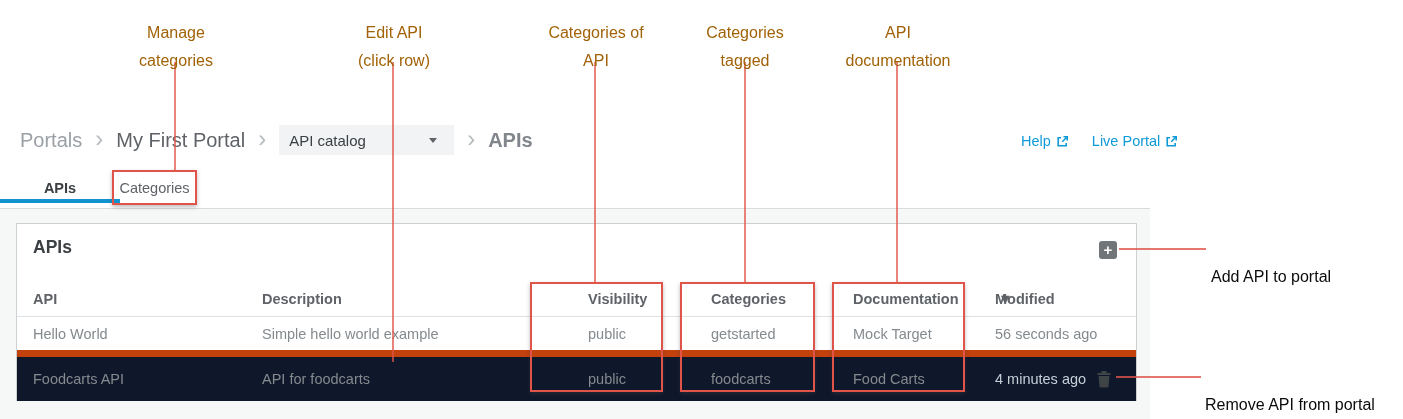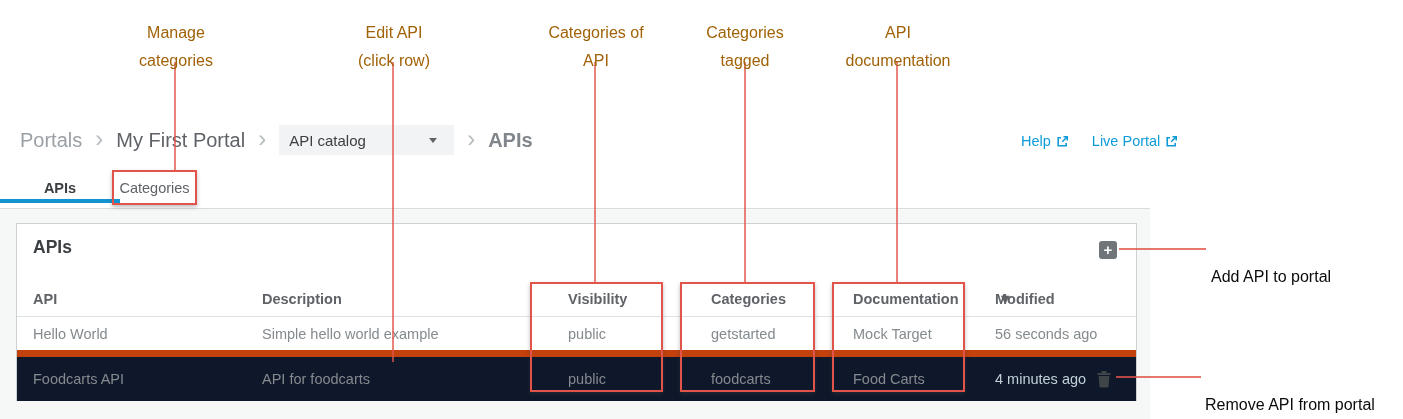--- a/index.html
+++ b/index.html
@@ -61,21 +61,21 @@
   .add-btn{
     position:absolute;right:19px;top:17px;width:18px;height:18px;border-radius:3px;background:#6f7578;
     color:#fff;font-size:15px;font-weight:700;line-height:17px;text-align:center;cursor:pointer;
   }
   .thead{position:absolute;left:0;top:58px;width:100%;height:35px;border-bottom:1px solid #dfe2e4;box-sizing:border-box;}
   .thead span{position:absolute;top:50%;transform:translateY(-50%);font-size:14.5px;font-weight:700;color:#5f6368;white-space:nowrap;}
   .trow{position:absolute;left:0;width:100%;box-sizing:border-box;cursor:pointer;}
   .trow span{position:absolute;top:50%;transform:translateY(-50%);font-size:14.5px;color:#848a8e;white-space:nowrap;}
   .row1{top:93px;height:40px;border-bottom:7px solid #c2410c;background:#fff;}
   .row2{top:133px;height:44px;background:#0f172a;}
-  .c-api{left:16px;} .c-desc{left:245px;} .c-vis{left:551px;}
+  .c-api{left:16px;} .c-desc{left:245px;} .c-vis{left:571px;}
   .c-cat{left:694px;} .c-doc{left:836px;} .c-mod{left:978px;}
   .faded{color:#c3d0d8 !important;}
   .sort-caret{font-size:8px;color:#3c4043;margin-left:3px;vertical-align:2px;}
   .trash{position:absolute;right:24px;top:13px;width:16px;height:18px;cursor:pointer;}
 </style>
 </head>
 <body>
 
 <div id="stage">
 

